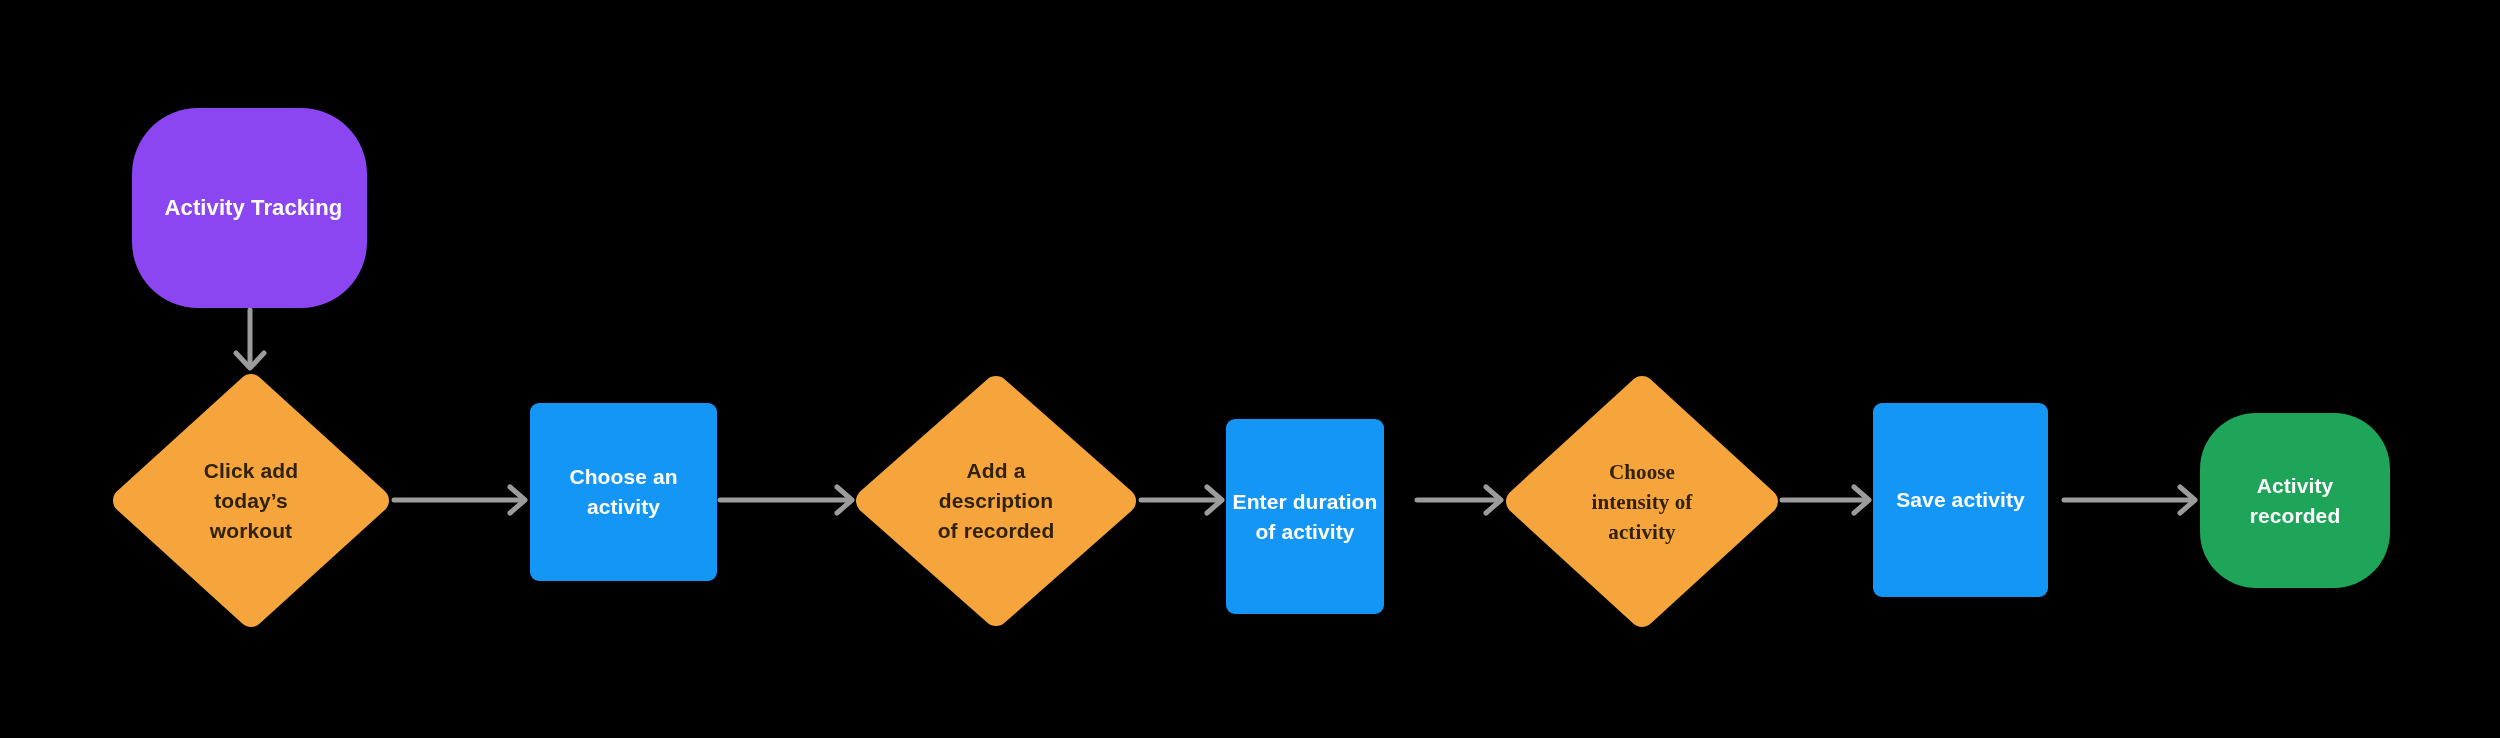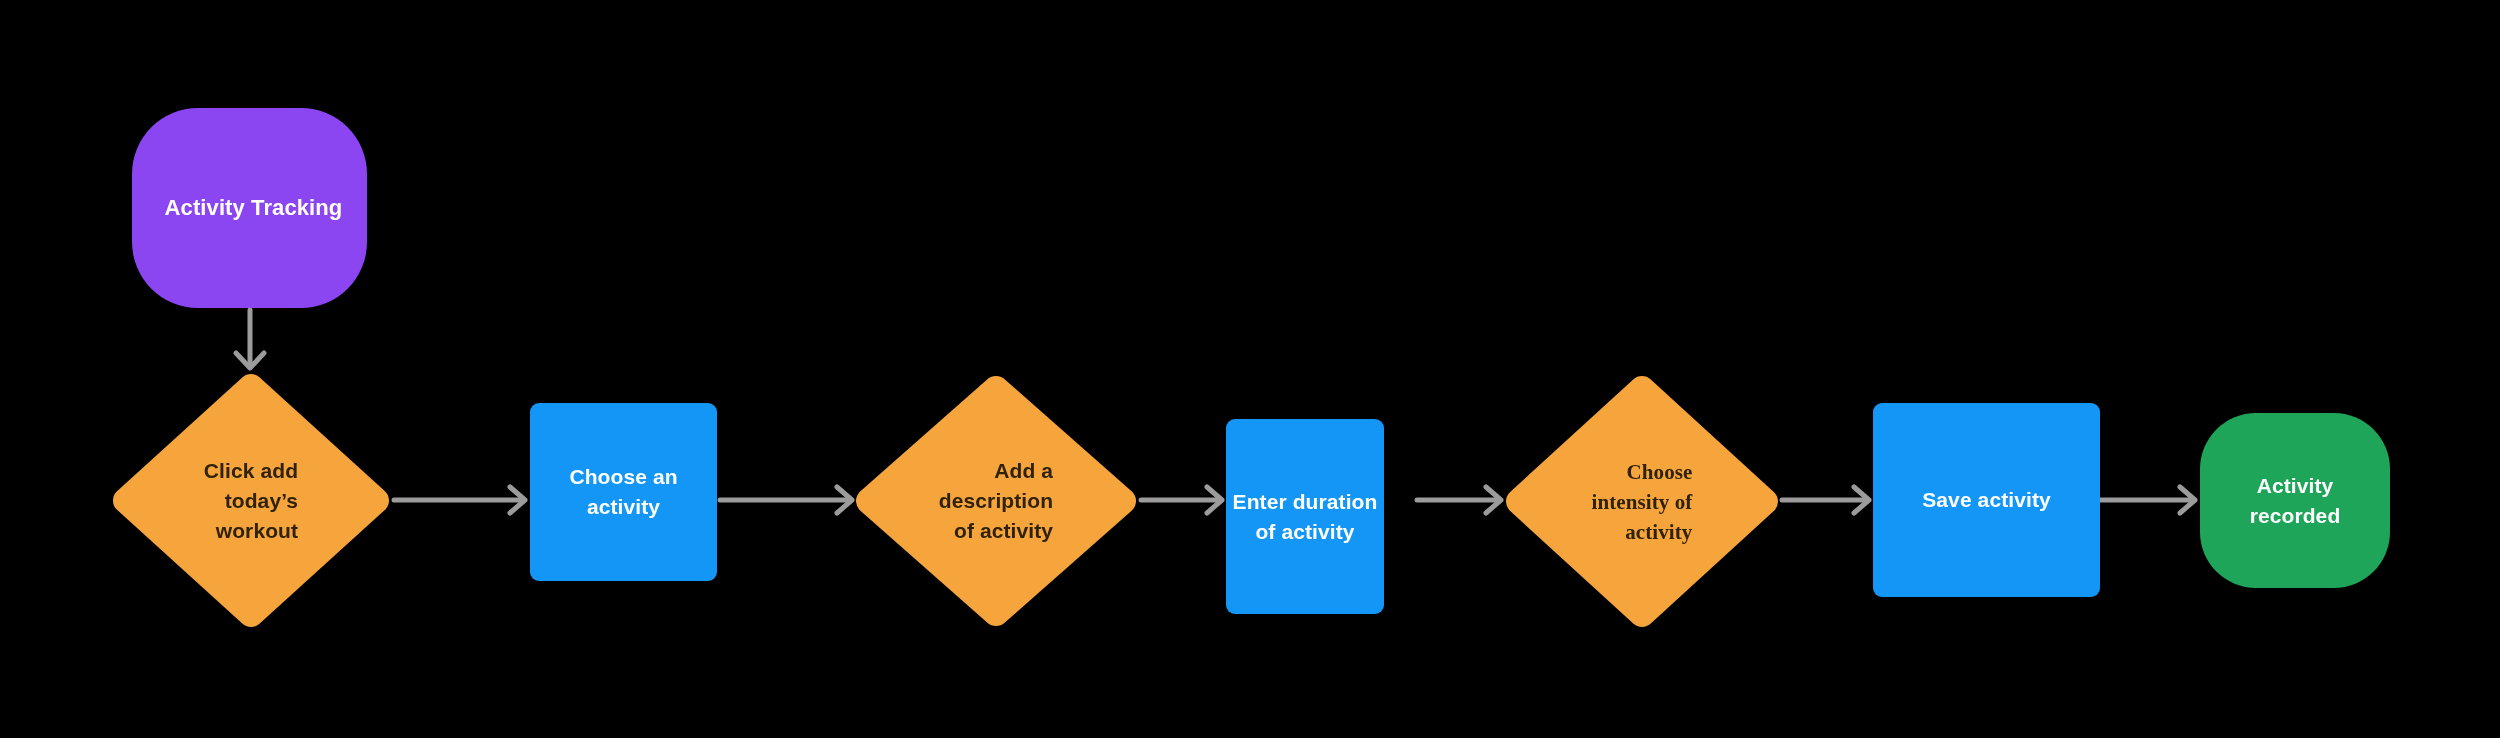--- a/index.html
+++ b/index.html
@@ -55,27 +55,27 @@
     background: #1EA55A;
     border-radius: 56px;
   }
   
   .node.process {
     background: #1496F6;
     border-radius: 9px;
   }
   .node.process-1 { left: 530px;  top: 403px; width: 187px; height: 178px; }
   .node.process-2 { left: 1226px; top: 403px; width: 158px; height: 195px; margin-top: 16px; }
-  .node.process-3 { left: 1873px; top: 403px; width: 227px; height: 194px; }
+  .node.process-3 { left: 1873px; top: 403px; width: 175px; height: 194px; }
   
   .node.decision { background: transparent; }
   .node.decision-1 { left: 112px;  top: 373px; width: 278px; height: 255px; }
   .node.decision-2 { left: 855px;  top: 375px; width: 282px; height: 252px; }
   .node.decision-3 { left: 1505px; top: 375px; width: 274px; height: 253px; font-family: Liberation Serif, serif; }
-  .node.decision .label { color: #302208; text-align: right; }
+  .node.decision .label { color: #302208; }
   .diamond-shape {
     position: absolute;
     inset: 0;
     width: 100%;
     height: 100%;
     z-index: 1;
   }
   .diamond-shape polygon {
     fill: #F6A43C;
     stroke: #F6A43C;
@@ -143,21 +143,21 @@
     <div class="label">Choose an
 activity</div>
   </div>
 
   <div class="node decision decision-2">
     <svg class="diamond-shape" viewBox="0 0 282 252" preserveAspectRatio="none" xmlns="http://www.w3.org/2000/svg">
       <polygon points="141,14 268,126 141,238 14,126"></polygon>
     </svg>
     <div class="label">Add a
 description
-of activity</div>
+of recorded</div>
   </div>
 
   <div class="node process process-2">
     <div class="label">Enter duration
 of activity</div>
   </div>
 
   <div class="node decision decision-3">
     <svg class="diamond-shape" viewBox="0 0 274 253" preserveAspectRatio="none" xmlns="http://www.w3.org/2000/svg">
       <polygon points="137,14 260,126.5 137,239 14,126.5"></polygon>

